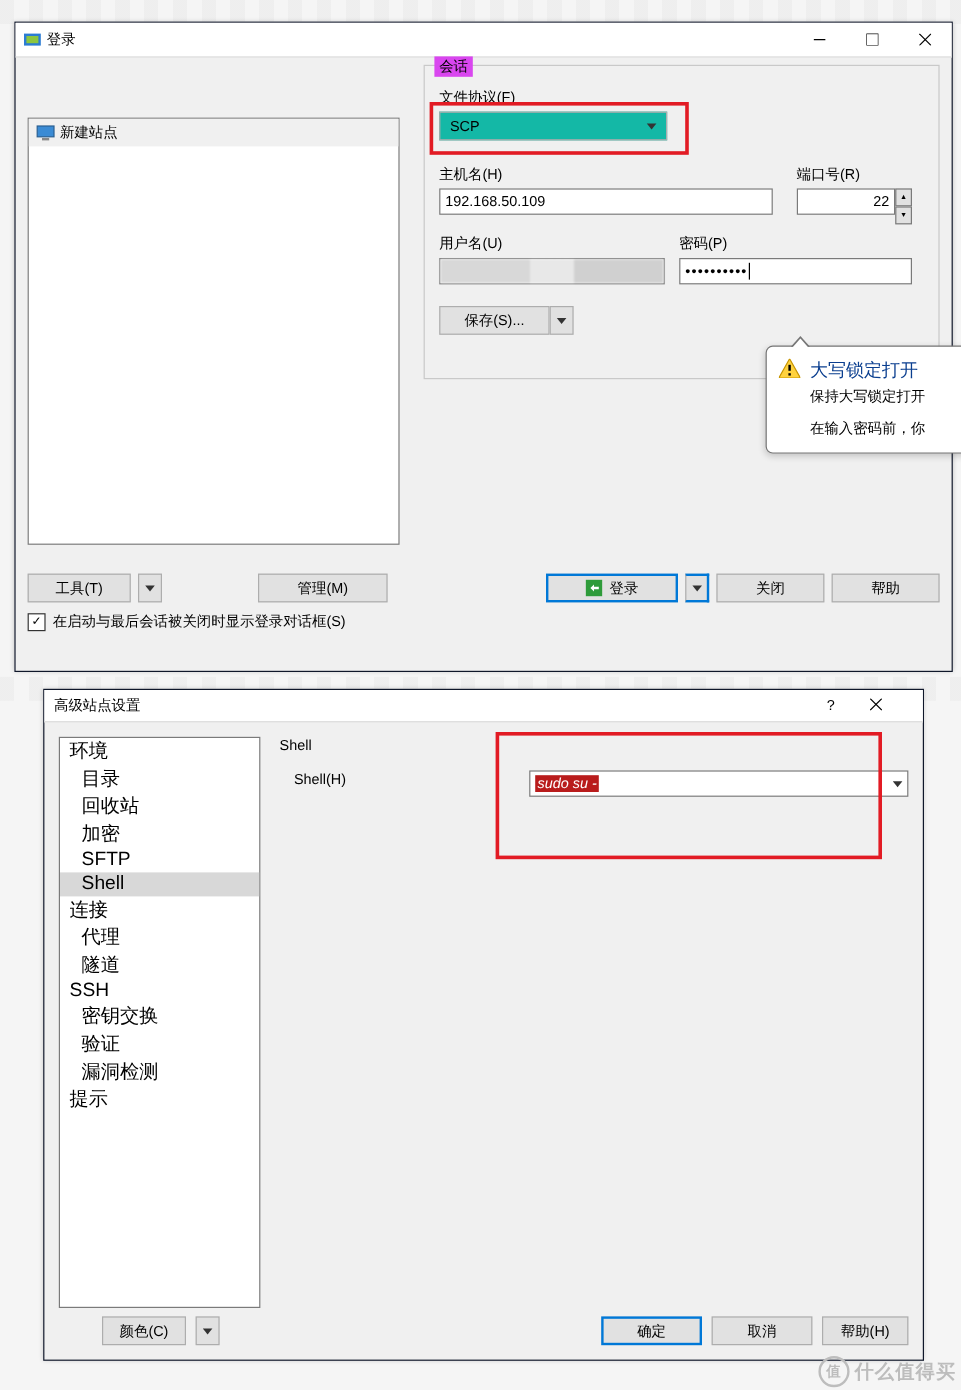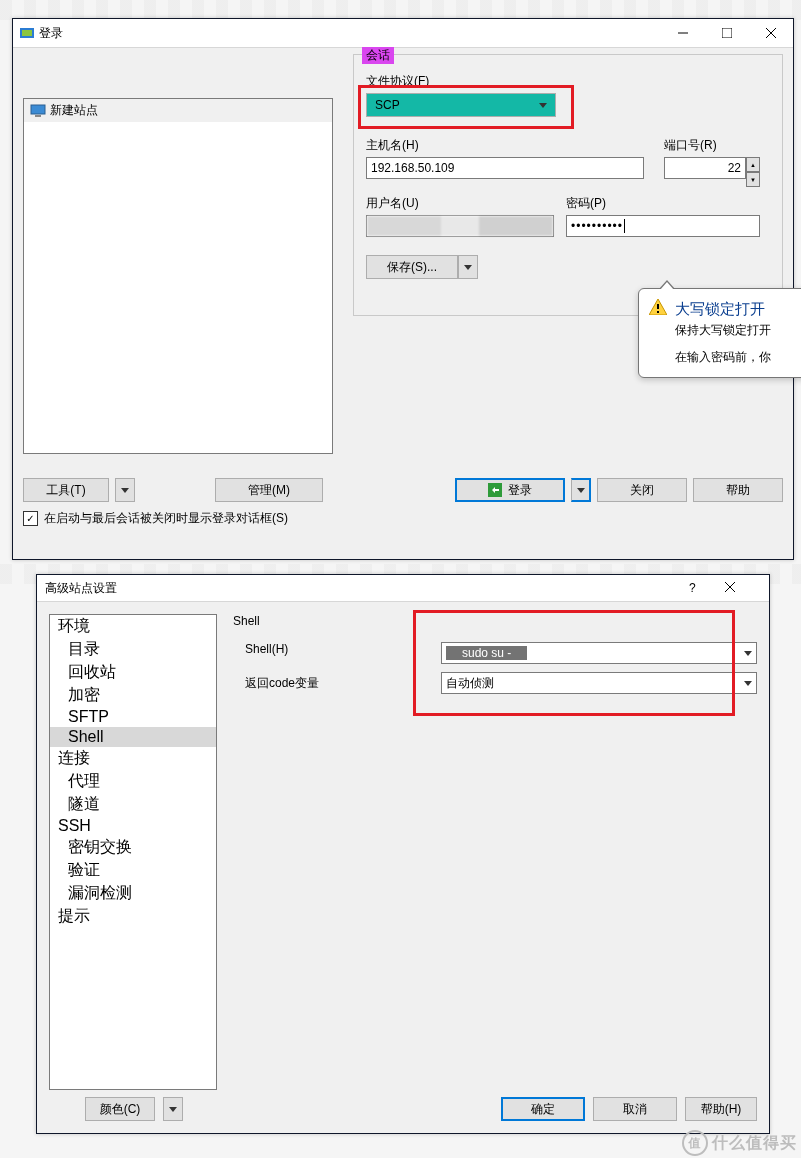--- a/index.html
+++ b/index.html
@@ -61,21 +61,21 @@
     display:flex; align-items:center;
   }
   .fieldset-label { font-size:12px; color:#000; }
   .red-box { border:3px solid #e21b24; position:absolute; pointer-events:none; }
   .tree { background:#fff; border:1px solid #7a7a7a; box-sizing:border-box; }
   .tree-item { padding:1px 0 1px 8px; white-space:nowrap; cursor:default;}
   .tree-item.l2 { padding-left:18px;}
   .tree-item.selected { background:#d8d8d8; }
   .combo { background:#fff; border:1px solid #7a7a7a; height:22px; box-sizing:border-box; display:flex; align-items:center; padding:0 4px; }
   .combo .chev { margin-left:auto; }
-  .combo.selected-text span:first-child { background:#737373; color:#fff; padding:0 16px;}
+  .combo.selected-text span:first-child { background:#b91c1c; color:#fff; padding:0 2px;font-style:italic;}
   .caret { width:0;height:0;border-left:4px solid transparent;border-right:4px solid transparent;border-top:5px solid #333; display:inline-block;}
   .checkbox { width:13px; height:13px; border:1px solid #333; background:#fff; display:inline-flex; align-items:center; justify-content:center; font-size:10px; line-height:10px;}
   .watermark { position:absolute; right:4px; bottom:2px; display:flex; align-items:center; gap:4px; color:#bdbdbd; font-size:16px; font-weight:bold; letter-spacing:1px;}
   .watermark .wmicon { width:22px;height:22px;border:2px solid #bdbdbd;border-radius:50%; display:flex;align-items:center;justify-content:center; font-size:12px;}
   .callout {
     position:absolute;
     background:#fff;
     border:1px solid #767676;
     border-radius:6px;
     padding:8px 12px 10px 36px;
@@ -294,27 +294,20 @@
       <div>Shell</div>
 
       <div style="display:flex; align-items:flex-start; margin-top:14px;">
         <div style="width:196px; padding-left:12px;">Shell(H)</div>
         <div class="combo selected-text" style="flex:1;">
           <span>sudo su -</span>
           <span class="chev caret"></span>
         </div>
       </div>
 
-      <div style="display:flex; align-items:center; margin-top:8px;">
-        <div style="width:196px; padding-left:12px;">返回code变量</div>
-        <div class="combo" style="flex:1;">
-          <span>自动侦测</span>
-          <span class="chev caret"></span>
-        </div>
-      </div>
 
       <div class="red-box" style="left:180px; top:-4px; width:316px; height:100px;"></div>
     </div>
 
     <div style="position:absolute; left:12px; right:12px; bottom:12px; height:26px; display:flex; align-items:center; gap:8px;padding-left:36px;">
       <div class="btn" style="width:70px;">
           <span>颜色(C)</span>
         </div>
       <div class="btn" style="width:20px; padding:0;">
           <span class="caret"></span>

